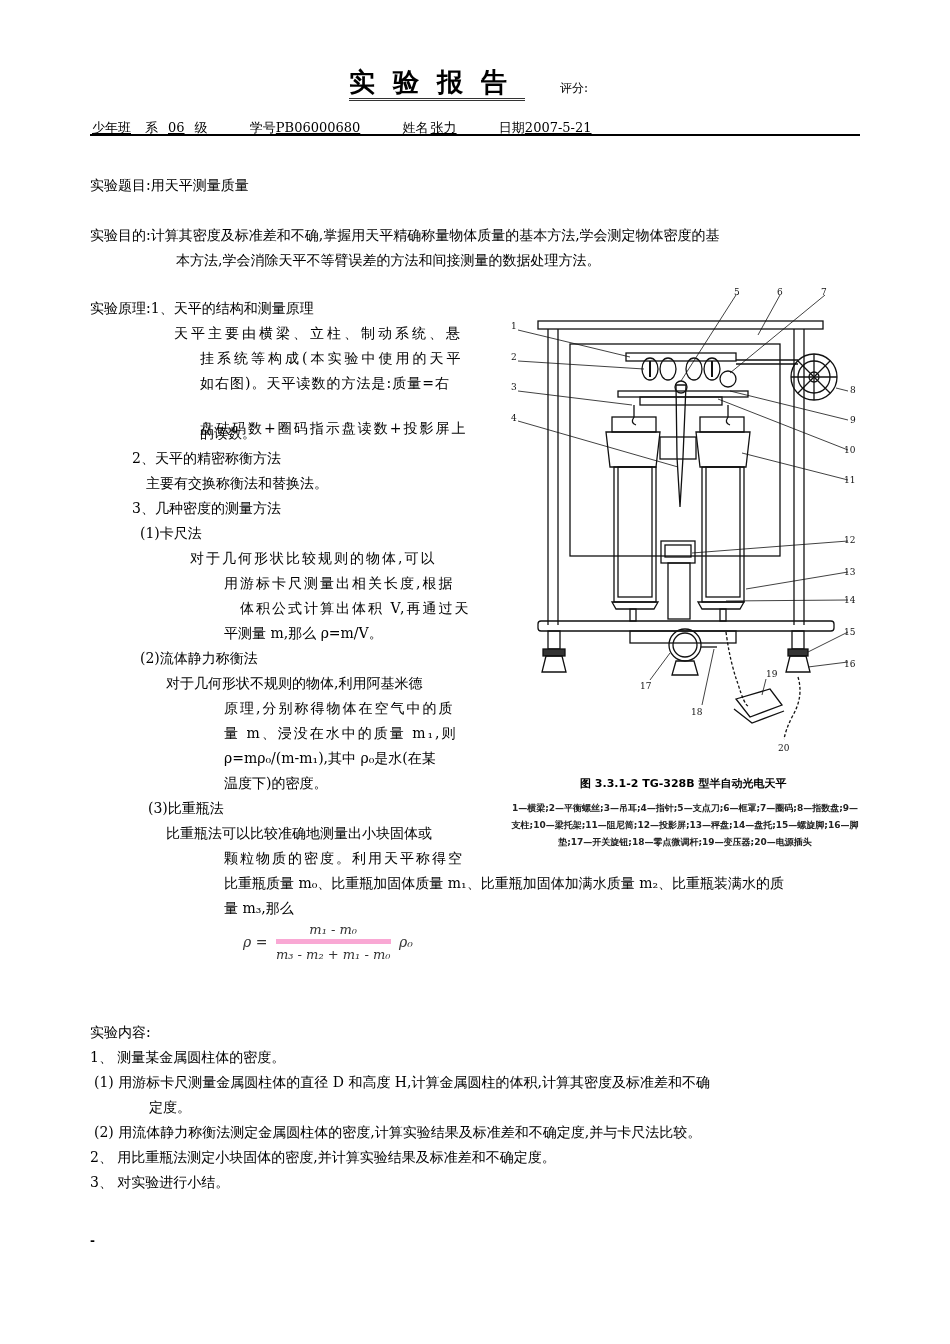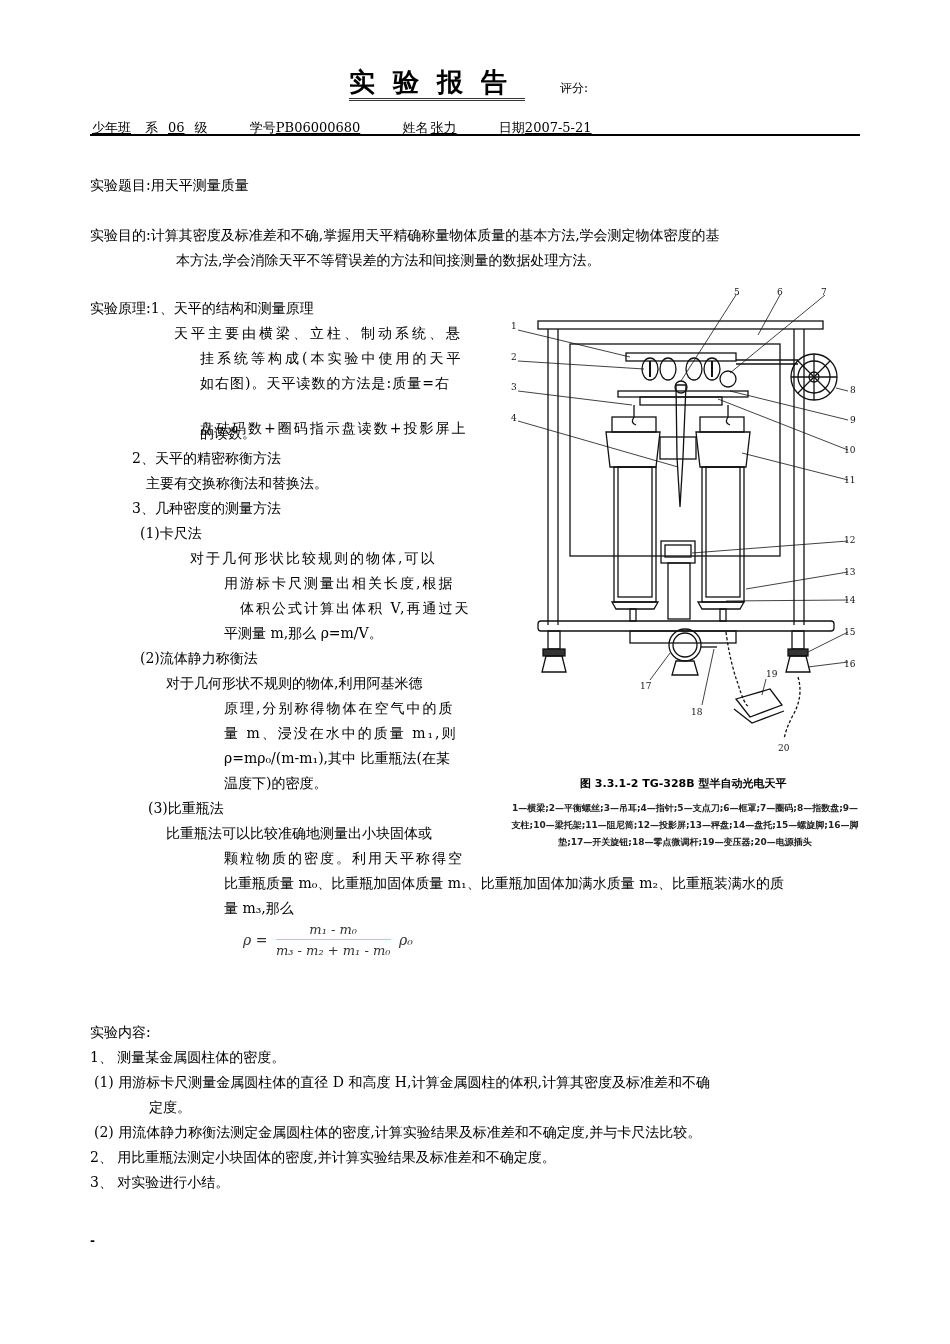--- a/index.html
+++ b/index.html
@@ -13,21 +13,21 @@
   .info-row span { display: inline-block; }
   .u { text-decoration: underline; }
   .hr { left: 90px; top: 134px; width: 770px; height: 0; border-top: 2px solid #000; }
   .line { white-space: nowrap; font-size: 14px; line-height: 25px; }
   .figure { left: 508px; top: 287px; width: 352px; height: 485px; }
   .caption { left: 580px; top: 776px; font-size: 11px; font-weight: bold; font-family: "DejaVu Sans", sans-serif; }
   .legend { left: 510px; top: 800px; width: 350px; font-size: 9px; line-height: 17px;
             font-family: "DejaVu Sans", sans-serif; font-weight: bold; color: #222; text-align: center; }
   .formula { left: 243px; top: 922px; font-family: "DejaVu Serif", serif; font-style: italic; font-size: 14px; color: #333; }
   .frac { display: inline-block; vertical-align: middle; text-align: center; margin: 0 4px; }
-  .frac .num { display: block; padding: 0 6px 2px; border-bottom: 1px solid #f9a8d4; font-size: 13px; }
+  .frac .num { display: block; padding: 0 6px 2px; border-bottom: 5px solid #f9a8d4; font-size: 13px; }
   .frac .den { display: block; padding-top: 3px; font-size: 13px; }
 </style>
 </head>
 <body>
 
 <div class="abs title">实验报告</div>
 <div class="abs score">评分:</div>
 
 <div class="abs info-row">
   <span class="u" style="padding:0 14px 0 2px;">少年班</span><span>系</span><span class="u" style="padding:0 10px;margin-top:8px;">06</span><span>级</span>
@@ -65,21 +65,21 @@
 <div class="abs line" style="left:140px; top:521px;">(1)卡尺法</div>
 <div class="abs line" style="left:190px; top:546px; letter-spacing:2px;">对于几何形状比较规则的物体,可以</div>
 <div class="abs line" style="left:224px; top:571px; letter-spacing:2px;">用游标卡尺测量出相关长度,根据</div>
 <div class="abs line" style="left:224px; top:596px; letter-spacing:2px;margin-left:16px;">体积公式计算出体积 V,再通过天</div>
 <div class="abs line" style="left:224px; top:621px;">平测量 m,那么 ρ=m/V。</div>
 
 <div class="abs line" style="left:140px; top:646px;">(2)流体静力称衡法</div>
 <div class="abs line" style="left:166px; top:671px;">对于几何形状不规则的物体,利用阿基米德</div>
 <div class="abs line" style="left:224px; top:696px; letter-spacing:2px;">原理,分别称得物体在空气中的质</div>
 <div class="abs line" style="left:224px; top:721px; letter-spacing:2px;">量 m、浸没在水中的质量 m₁,则</div>
-<div class="abs line" style="left:224px; top:746px;">ρ=mρ₀/(m-m₁),其中 比重瓶法(在某</div>
+<div class="abs line" style="left:224px; top:746px;">ρ=mρ₀/(m-m₁),其中 ρ₀是水(在某</div>
 <div class="abs line" style="left:224px; top:771px;">温度下)的密度。</div>
 
 <div class="abs line" style="left:140px; top:796px;margin-left:8px;">(3)比重瓶法</div>
 <div class="abs line" style="left:166px; top:821px;">比重瓶法可以比较准确地测量出小块固体或</div>
 <div class="abs line" style="left:224px; top:846px; letter-spacing:2px;">颗粒物质的密度。利用天平称得空</div>
 <div class="abs line" style="left:224px; top:871px;">比重瓶质量 m₀、比重瓶加固体质量 m₁、比重瓶加固体加满水质量 m₂、比重瓶装满水的质</div>
 <div class="abs line" style="left:224px; top:896px;">量 m₃,那么</div>
 
 <div class="abs formula">
   <span style="vertical-align:middle;">ρ =</span>

